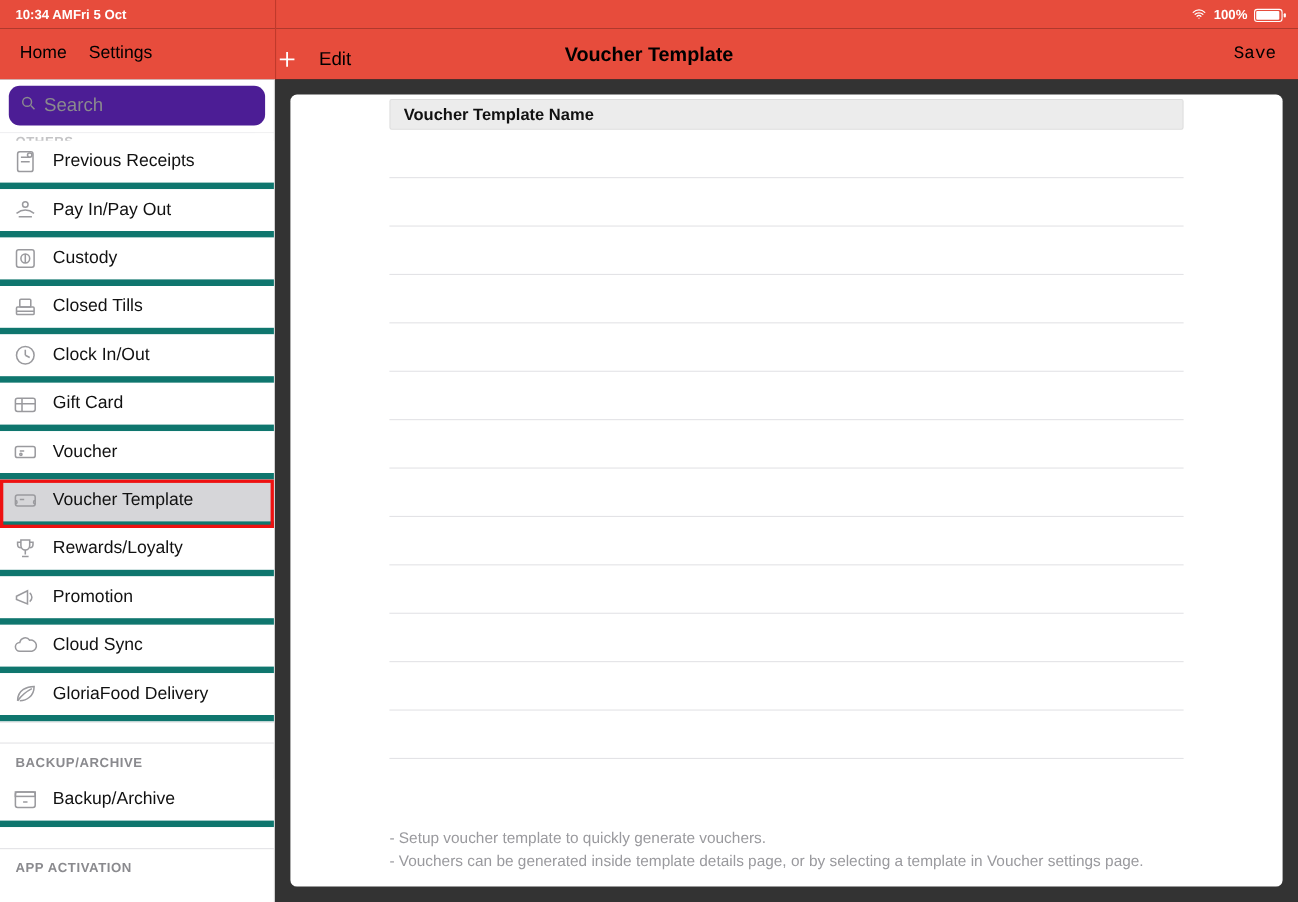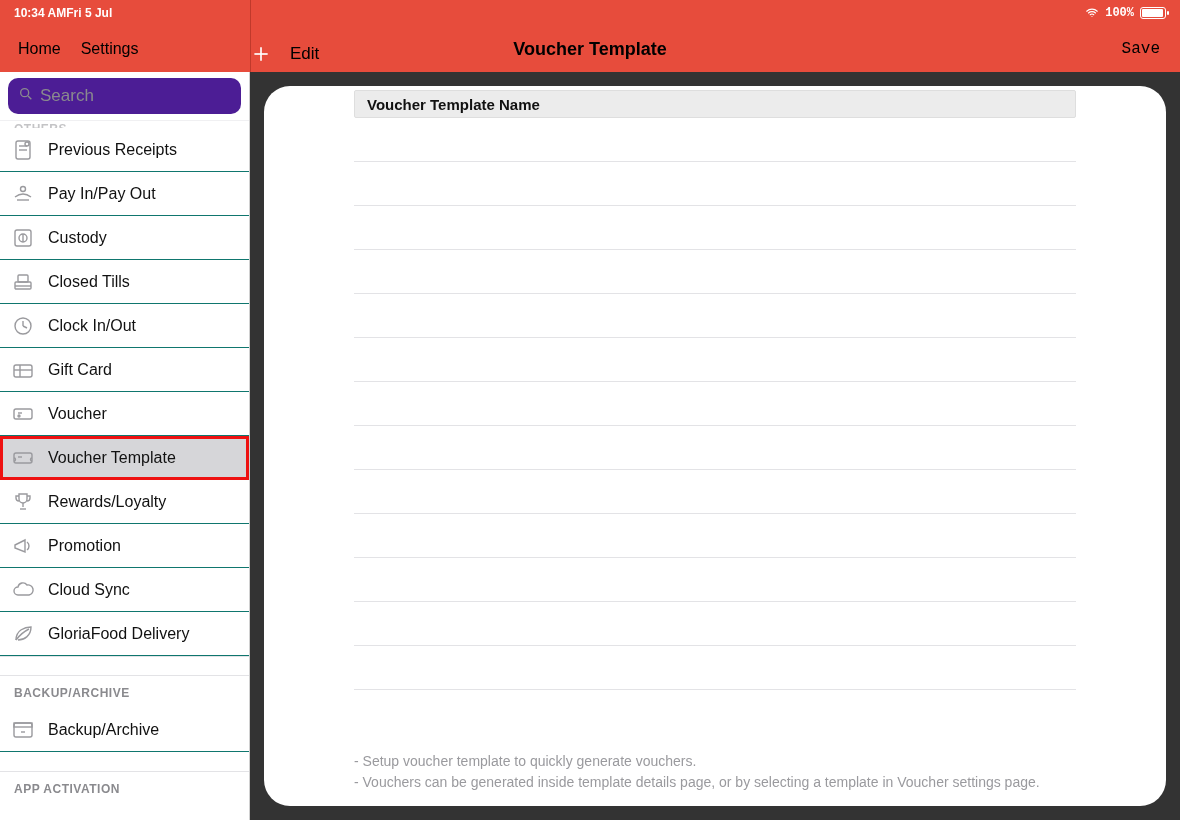--- a/index.html
+++ b/index.html
@@ -2,21 +2,21 @@
 <html><head>
 <meta charset="utf-8">
 <style>
   * { box-sizing: border-box; margin: 0; padding: 0; }
   html, body { width: 1180px; height: 820px; font-family: -apple-system, "Helvetica Neue", Arial, sans-serif; overflow: hidden; background:#000;}
   .root { width:1180px; height:820px; display:flex; flex-direction:column; }
 
   
   .statusbar { background:#e74c3c; color:#fff; height:26px; display:flex; align-items:center; padding:0 14px; font-size:12px; font-weight:600; position:relative; }
   .statusbar .left { display:flex; }
-  .statusbar .right { position:absolute; right:14px; display:flex; align-items:center; gap:6px;font-family:Liberation Mono, monospace;}
+  .statusbar .right { position:absolute; right:14px; display:flex; align-items:flex-end; gap:6px;}
   .battery-pct { font-weight:600; }
   .wifi { width:14px; height:14px; }
   .battery-shell { width:26px; height:12px; border:1.5px solid #fff; border-radius:3px; position:relative; }
   .battery-shell::after{ content:""; position:absolute; right:-4px; top:3px; width:2px; height:4px; background:#fff; border-radius:1px;}
   .battery-fill{ position:absolute; left:1px; top:1px; bottom:1px; right:2px; background:#fff; border-radius:1px;}
 
   .navbar { background:#e74c3c; color:#000000; height:46px; display:flex; align-items:center; position:relative; padding:0 18px;}
   .nav-sidebar-section { width:232px; display:flex; align-items:center; gap:20px;}
   .nav-main-section { flex:1; display:flex; align-items:center;margin-top:10px;}
   .plus { width:22px; height:22px; display:flex; align-items:center; justify-content:center;}
@@ -28,52 +28,52 @@
   .body { flex:1; display:flex; min-height:0;}
 
   
   .sidebar { width:250px; background:#fff; border-right:1px solid #d0d0d0; display:flex; flex-direction:column;}
   .search-wrap{ padding:6px 8px 6px 8px; }
   .search-field { background:#4c1d95; border-radius:10px; height:36px; display:flex; align-items:center; padding:0 10px; color:#8a8a8e; font-size:17px; gap:6px;}
   .search-field svg{ width:16px; height:16px; stroke:#8a8a8e; fill:none; stroke-width:2;}
   .sidebar-list { flex:1; overflow:hidden; position:relative; }
   .section-header { color:#8a8a8e; font-size:12px; font-weight:600; letter-spacing:0.5px; padding:18px 14px 8px 14px; text-transform:uppercase;}
   .partial-header { color:#8a8a8e; font-size:12px; font-weight:600; letter-spacing:0.5px; padding:2px 14px 0 14px; text-transform:uppercase; height:8px; overflow:hidden; line-height:1; opacity:0.5; border-top:1px solid #e3e3e6;}
-  .row { height:44px; display:flex; align-items:center; gap:12px; padding:0 14px 0 10px; border-bottom:1px solid #0f766e; font-size:16px; color:#111; cursor:pointer; background:#fff;}
+  .row { height:44px; display:flex; align-items:center; gap:12px; padding:0 14px 0 10px; border-bottom:6px solid #0f766e; font-size:16px; color:#111; cursor:pointer; background:#fff;}
   .row .icon-cell{ width:26px; height:26px; display:flex; align-items:center; justify-content:center; color:#8a8a8e;}
   .row .icon-cell svg{ width:24px; height:24px; stroke:#9a9a9e; fill:none; stroke-width:1.4;}
   .row.selected { background:#d6d6d9; }
   .row.selected-outline { outline:3px solid #e11; outline-offset:-3px;}
   .section-gap { height:20px; border-bottom:1px solid #e3e3e6; background:#fff;}
   .section-gap.top-border{ border-top:1px solid #e3e3e6;}
 
   
   .main { flex:1; background:#333; padding:14px; min-width:0;}
-  .card { background:#fff; border-radius:26px; width:100%; height:100%; display:flex; flex-direction:column; padding-bottom:8px;}
+  .card { background:#fff; border-radius:6px; width:100%; height:100%; display:flex; flex-direction:column; padding-bottom:8px;}
   .card-inner-top { height:4px; }
   .table-area{ flex:1; padding:0 90px; display:flex; flex-direction:column; overflow:hidden;}
   .table-header{ background:#ececec; border:1px solid #dedede; height:28px; display:flex; align-items:center; padding:0 12px; font-size:15px; font-weight:700; color:#111; border-radius:2px;}
   .table-rows{ flex:1;}
   .trow{ height:44px; border-bottom:1px solid #e3e3e6;}
   .footer-notes{ padding:10px 106px 4px 90px; color:#9a9a9e; font-size:14px; line-height:1.55;}
   .footer-notes div{ }
 
   
   .vert-sep { position:absolute; left:250px; top:0; bottom:0; width:1px; background:#c0392b;}
 </style>
 </head>
 <body>
 
 <div class="root">
 
   <div class="statusbar">
     <div class="vert-sep"></div>
     <div class="left">
       <span>10:34 AM</span>
-      <span>Fri 5 Jul</span>
+      <span>Fri 5 Oct</span>
     </div>
     <div class="right">
       <span class="wifi">
         <svg viewBox="0 0 24 24">
             <path d="M3 9 C8 4 16 4 21 9 M6 12 C9 9 15 9 18 12 M9 15 C10.5 13.5 13.5 13.5 15 15 M12 18 L12 18" stroke="#fff" stroke-width="2" fill="none" stroke-linecap="round"></path>
           </svg>
       </span>
       <span class="battery-pct">100%</span>
       <span class="battery-shell">
           <span class="battery-fill"></span>

